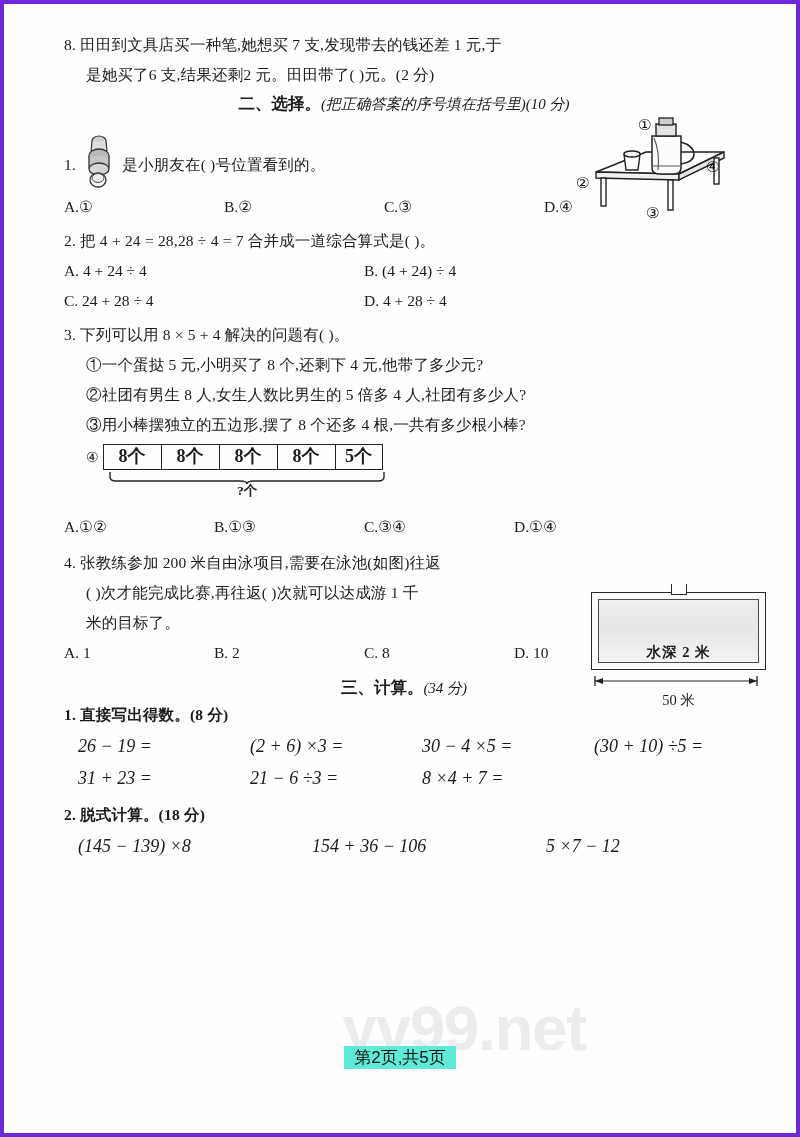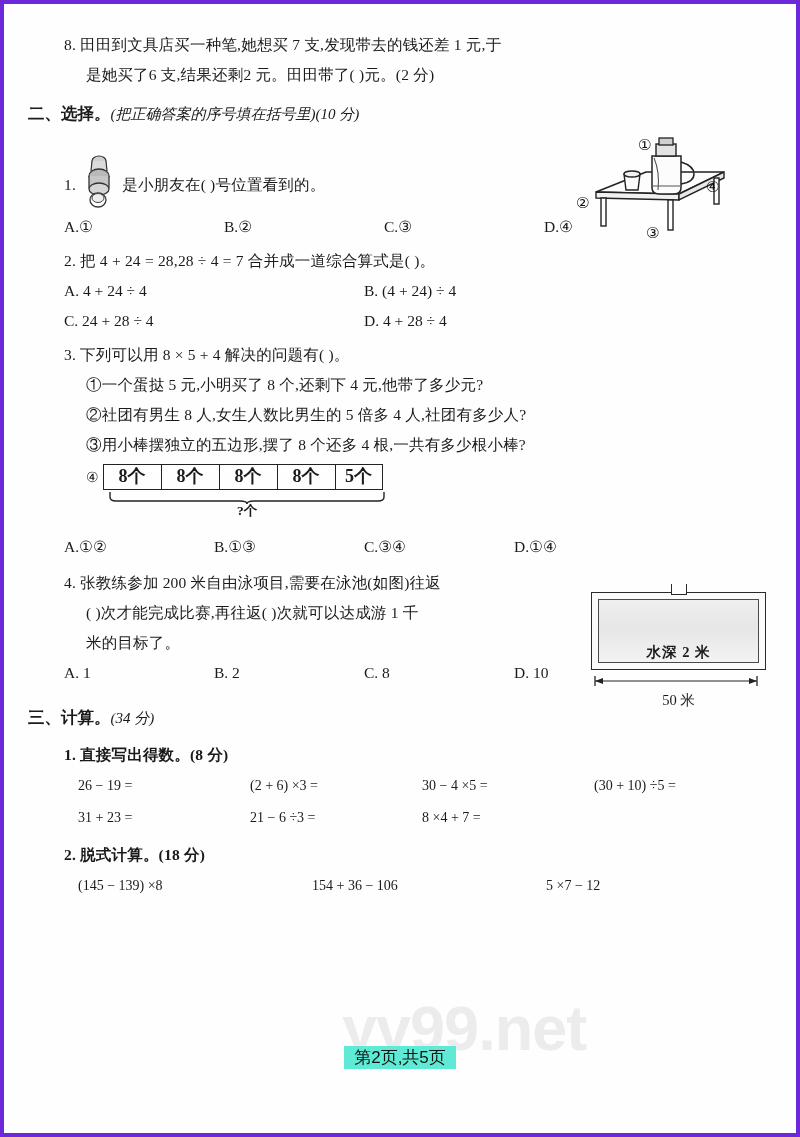--- a/index.html
+++ b/index.html
@@ -34,24 +34,25 @@
     font-size: 15.5px;
     line-height: 30px;
     letter-spacing: 0.2px;
     white-space: nowrap;
   }
   .indent-1 { padding-left: 36px; }
   .indent-2 { padding-left: 58px; }
 
   .section-head {
     font-size: 16.5px;
-    line-height: 44px;
+    line-height: 24px;
     font-weight: 700;
     font-family: "Liberation Serif", "DejaVu Serif", serif;
     margin-top: 2px;
+    text-align: center;
   }
   .section-head .sub {
     font-weight: 400;
     font-style: italic;
     font-size: 15px;
   }
 
   
   .opt-row {
     display: flex;
@@ -165,23 +166,24 @@
   .pool-dim { margin-top: 3px; }
   .pool-dim-label {
     text-align: center;
     font-size: 14.5px;
     margin-top: 0px;
   }
 
   
   .calc-row {
     display: flex;
-    font-size: 14px;
+    font-size: 18px;
     line-height: 32px;
     padding-left: 50px;
+    font-style: italic;
   }
   .calc-row .item { width: 172px; }
   .calc-row.wide .item { width: 252px; }
 
   
   .watermark {
     position: absolute;
     left: 338px;
     top: 988px;
     font-family: "Liberation Sans", sans-serif;

